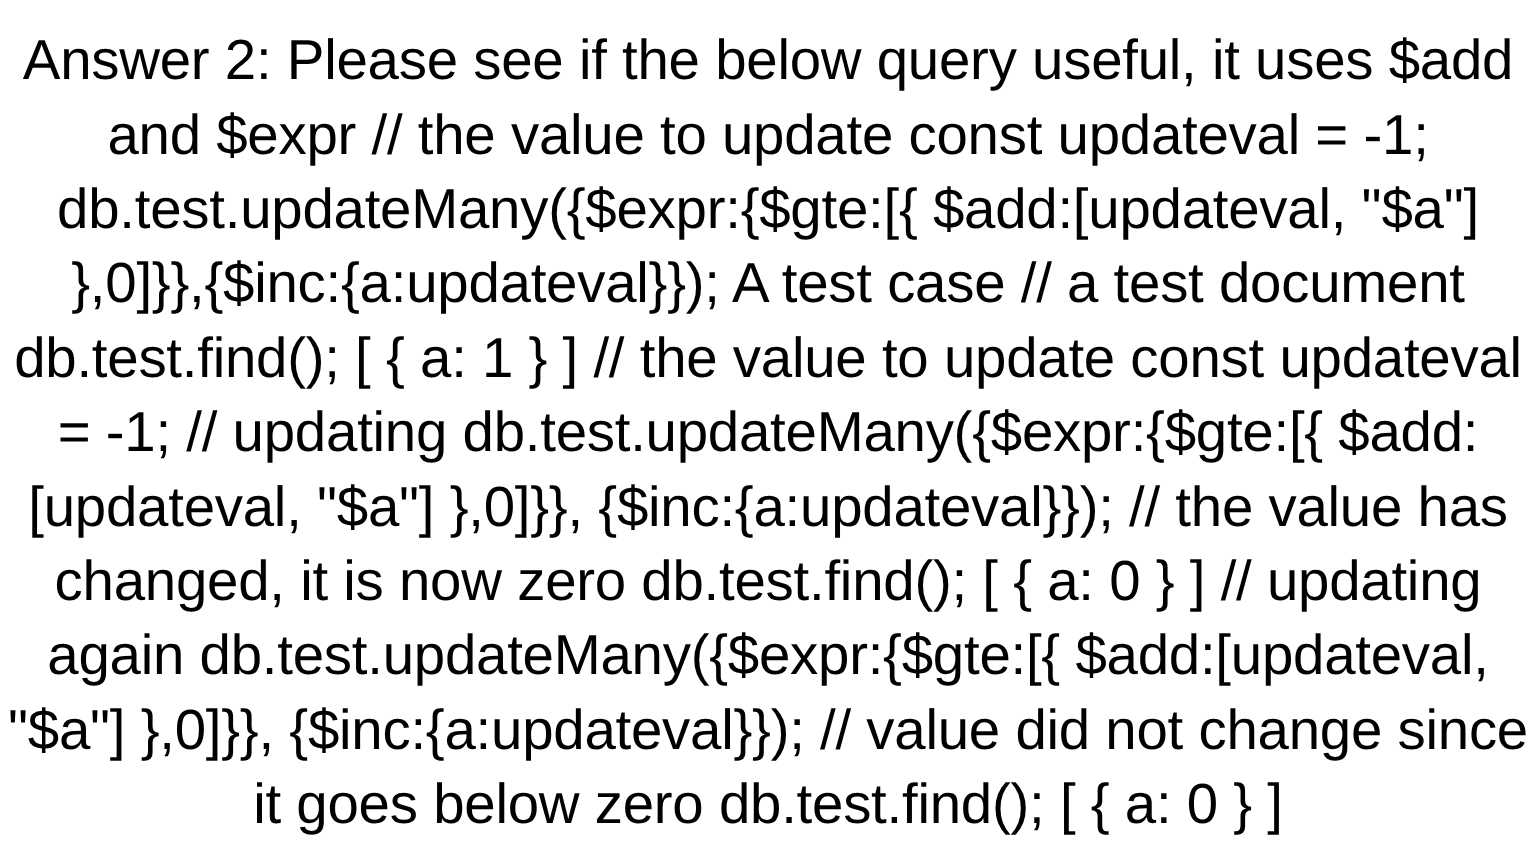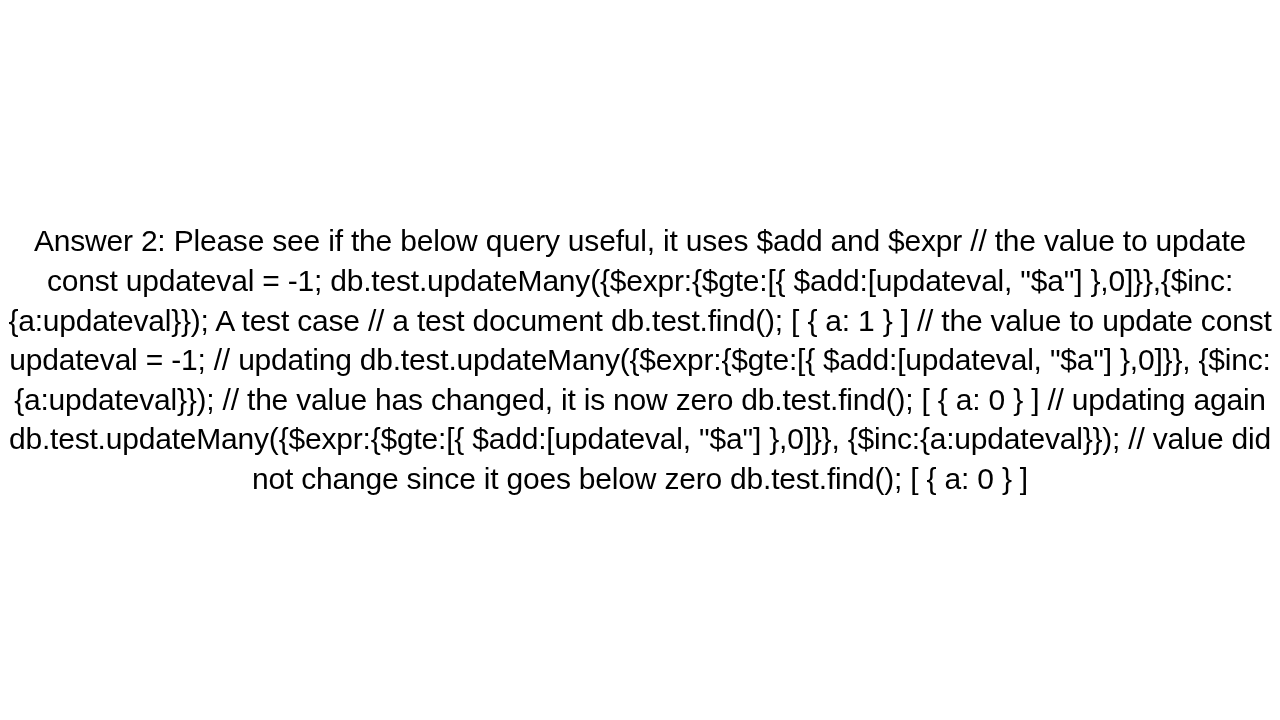--- a/index.html
+++ b/index.html
@@ -11,21 +11,21 @@
     background: #ffffff;
     font-family: Arial, Helvetica, sans-serif;
   }
   .content {
     width: 1280px;
     height: 720px;
     display: flex;
     align-items: center;
     justify-content: center;
     text-align: center;
-    font-size: 30px;
+    font-size: 47px;
     line-height: 1.32;
     color: #000000;
     padding: 0 2px;
     box-sizing: border-box;
     letter-spacing: -0.2px;
   }
 </style>
 </head>
 <body>
 

